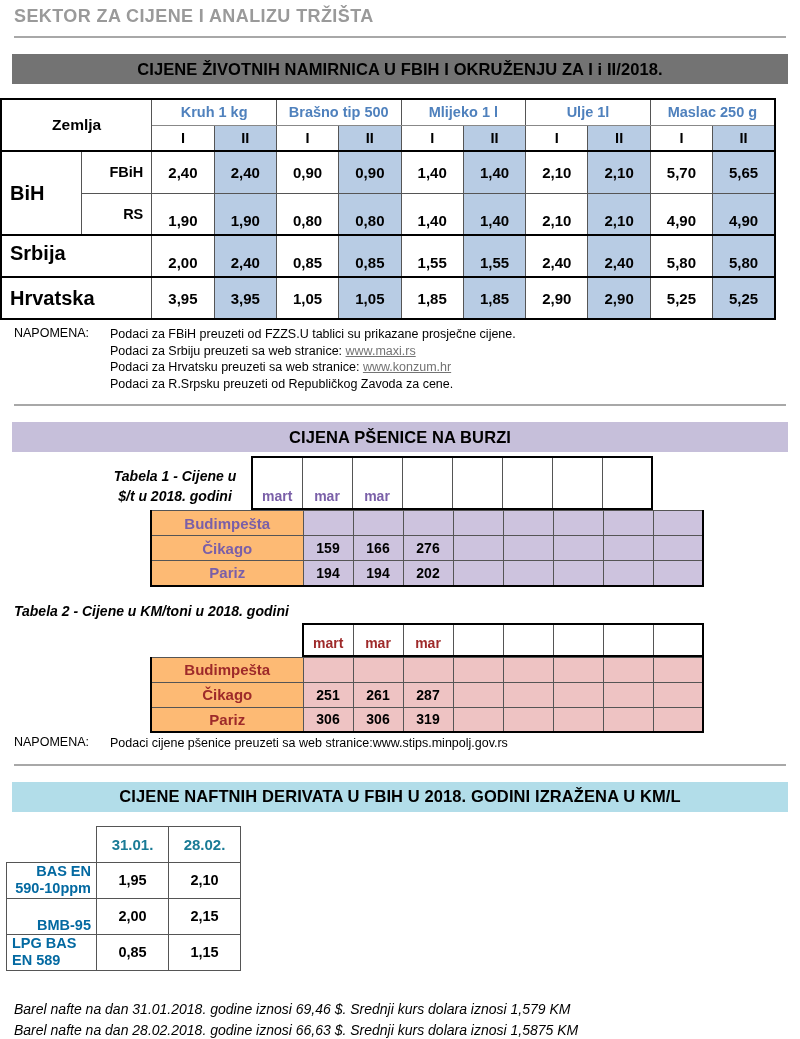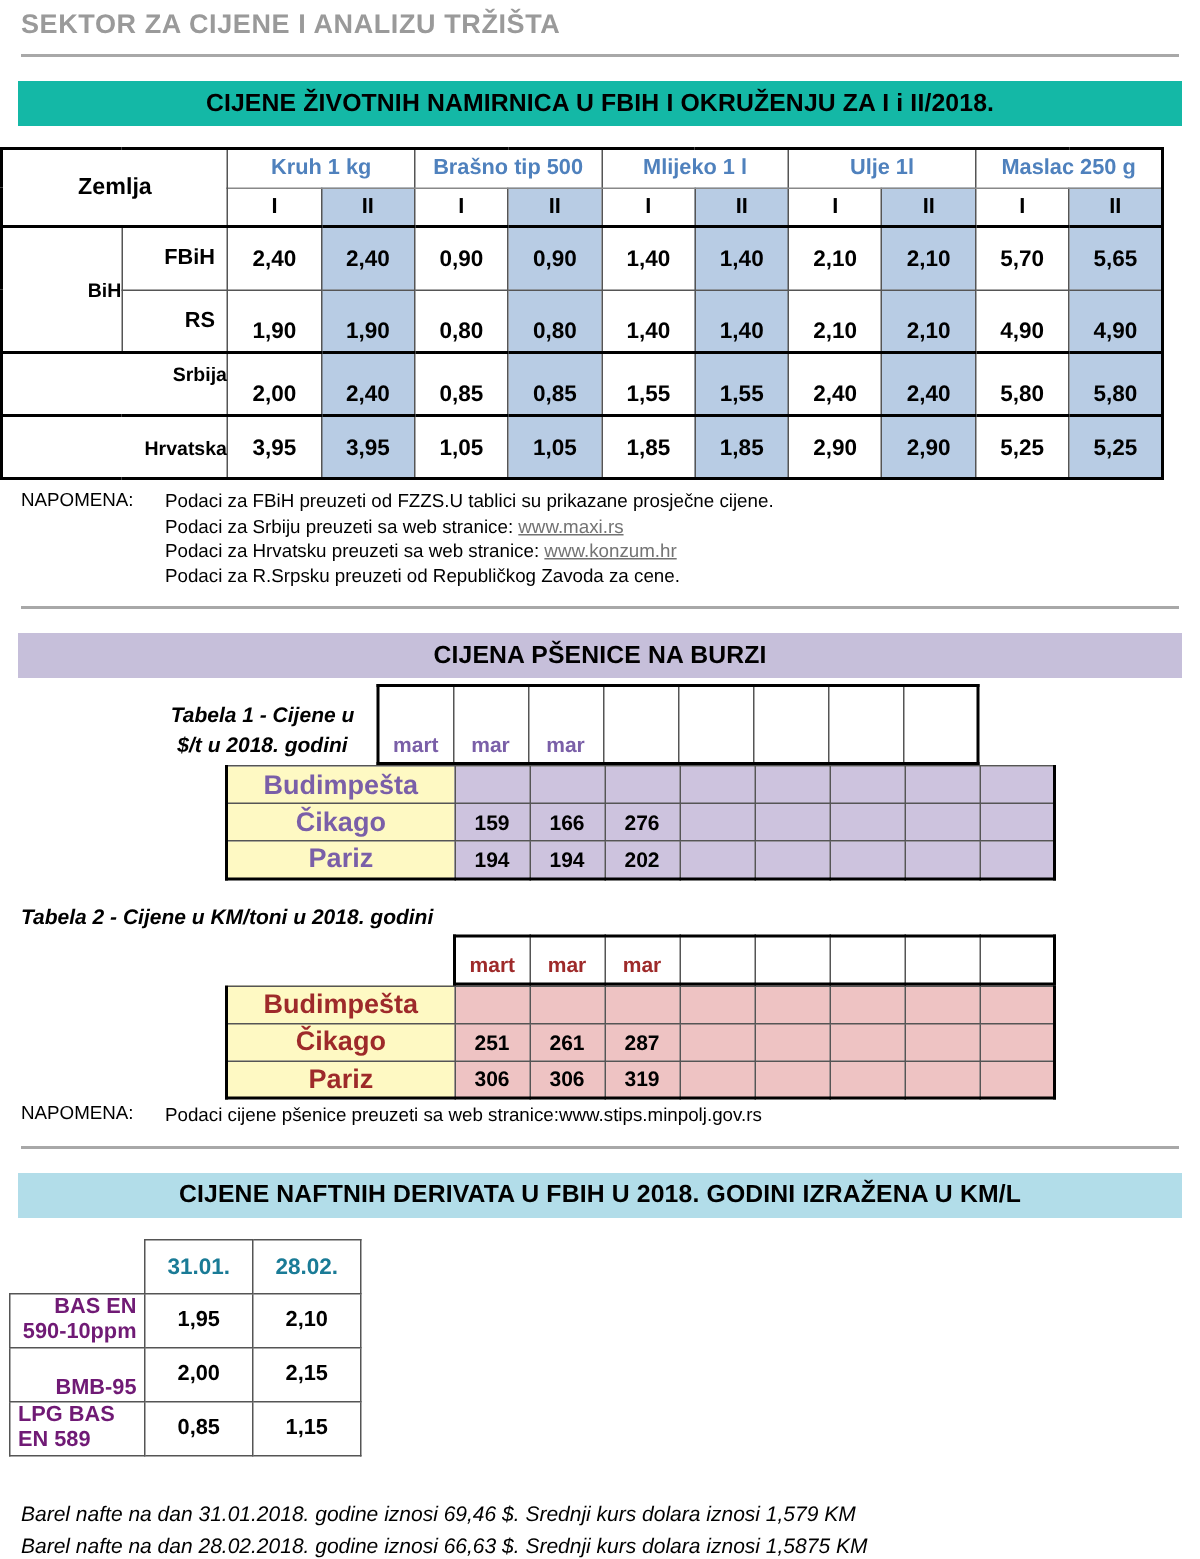--- a/index.html
+++ b/index.html
@@ -32,21 +32,21 @@
     margin:16px 12px 0 12px;
     height:30px;
     display:flex;
     align-items:center;
     justify-content:center;
     font-size:16.5px;
     font-weight:bold;
     color:#000;
     letter-spacing:.1px;
   }
-  .banner.blue   { background:#14b8a6; }
+  .banner.blue   { background:#737373; }
   .banner.purple { background:#c6bfda; }
   .banner.cyan   { background:#b2dde9; }
 
   
   table { border-collapse:collapse; }
 
   .food-wrap { margin:14px 12px 0 0; }
   table.food {
     width:776px;
     table-layout:fixed;
@@ -75,22 +75,22 @@
     font-size:14.5px;
   }
   .shade { background:#b8cce4; }
   table.food td.num {
     height:42px;
     vertical-align:middle;
     font-size:15px;
   }
   table.food td.num.bot { vertical-align:bottom; padding-bottom:5px; }
   table.food td.rowlab {
-    font-size:13px;
-    text-align:right;
+    font-size:20px;
+    text-align:left;
     padding-left:8px;
     vertical-align:middle;
   }
   table.food td.rowlab.top { vertical-align:top; padding-top:6px; }
   table.food td.sublab {
     font-size:14.5px;
     text-align:right;
     padding-right:8px;
     vertical-align:middle;
   }
@@ -137,22 +137,22 @@
     vertical-align:bottom;
     padding-bottom:4px;
     background:#ffffff;
   }
   .t1 td.mth { color:#7a5fa8; }
   .t2 td.mth { color:#9e2a2a; }
   .t1 td.cell { background:#cdc3de; }
   .t2 td.cell { background:#eec3c3; }
   .t1 td.city, .t2 td.city {
     width:152px;
-    background:#fef9c3;
-    font-size:18px;
+    background:#fdba74;
+    font-size:15px;
   }
   .t1 td.city { color:#7a5fa8; }
   .t2 td.city { color:#9e2a2a; }
   table.wheat tr.rowline td { height:25px; }
 
   .t2-title {
     font-size:14px;
     font-weight:bold;
     font-style:italic;
     padding:16px 0 4px 14px;
@@ -174,21 +174,21 @@
   }
   table.fuel td.blank { border:none; }
   table.fuel td.dh {
     color:#1a7b96;
     font-size:15px;
     width:72px;
     height:28px;
   }
   table.fuel td.flabel {
     width:90px;
-    color:#701a75;
+    color:#0369a1;
     font-size:14.5px;
     line-height:17px;
   }
   table.fuel td.flabel.r { text-align:right; padding-right:5px; }
   table.fuel td.flabel.l { text-align:left;  padding-left:5px; }
   table.fuel td.fval { width:72px; }
 
   
   .foot {
     padding:12px 0 0 14px;

